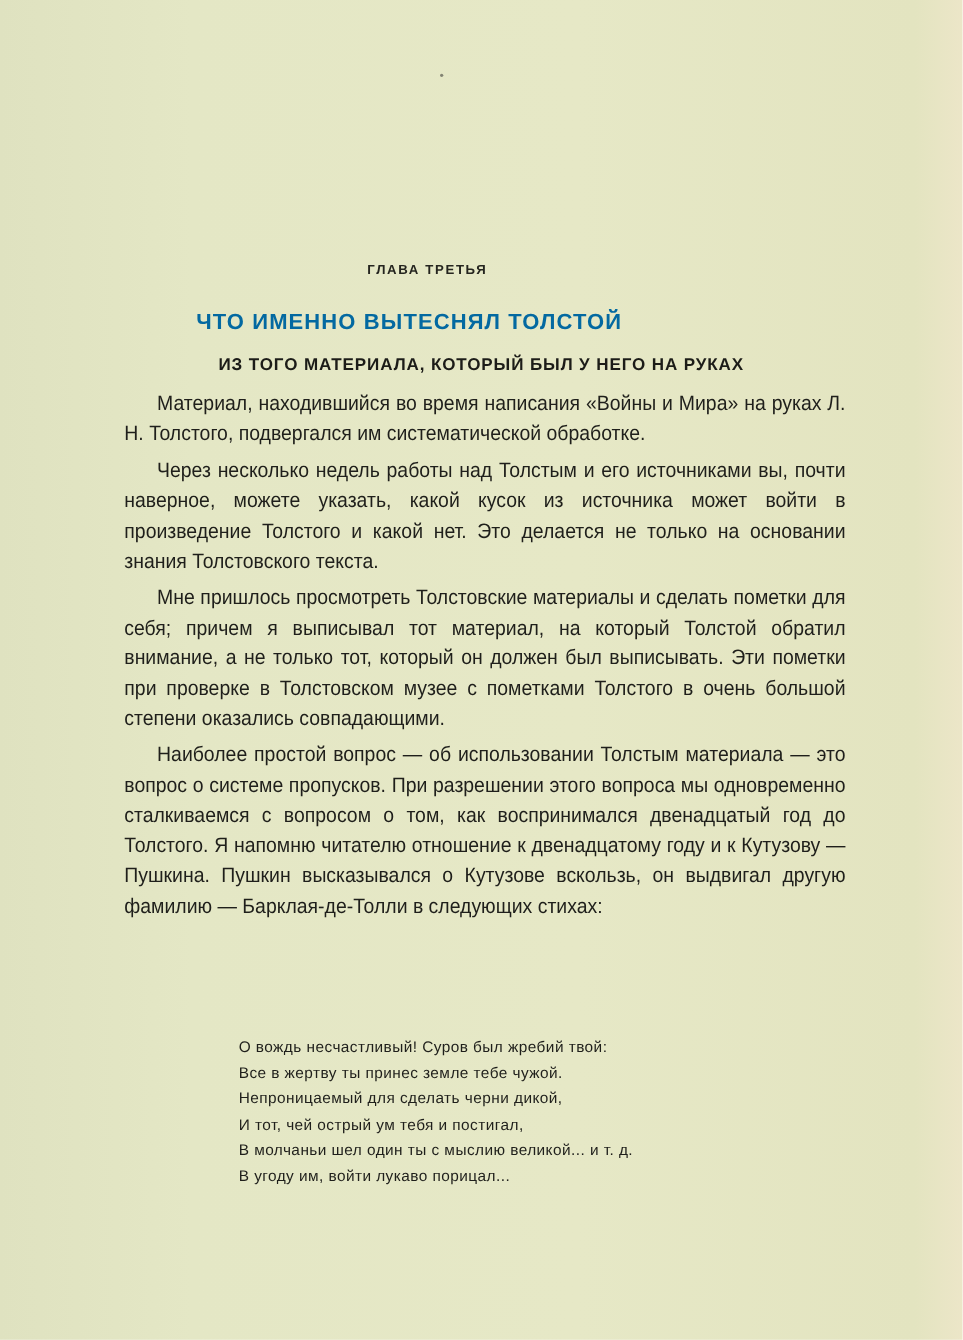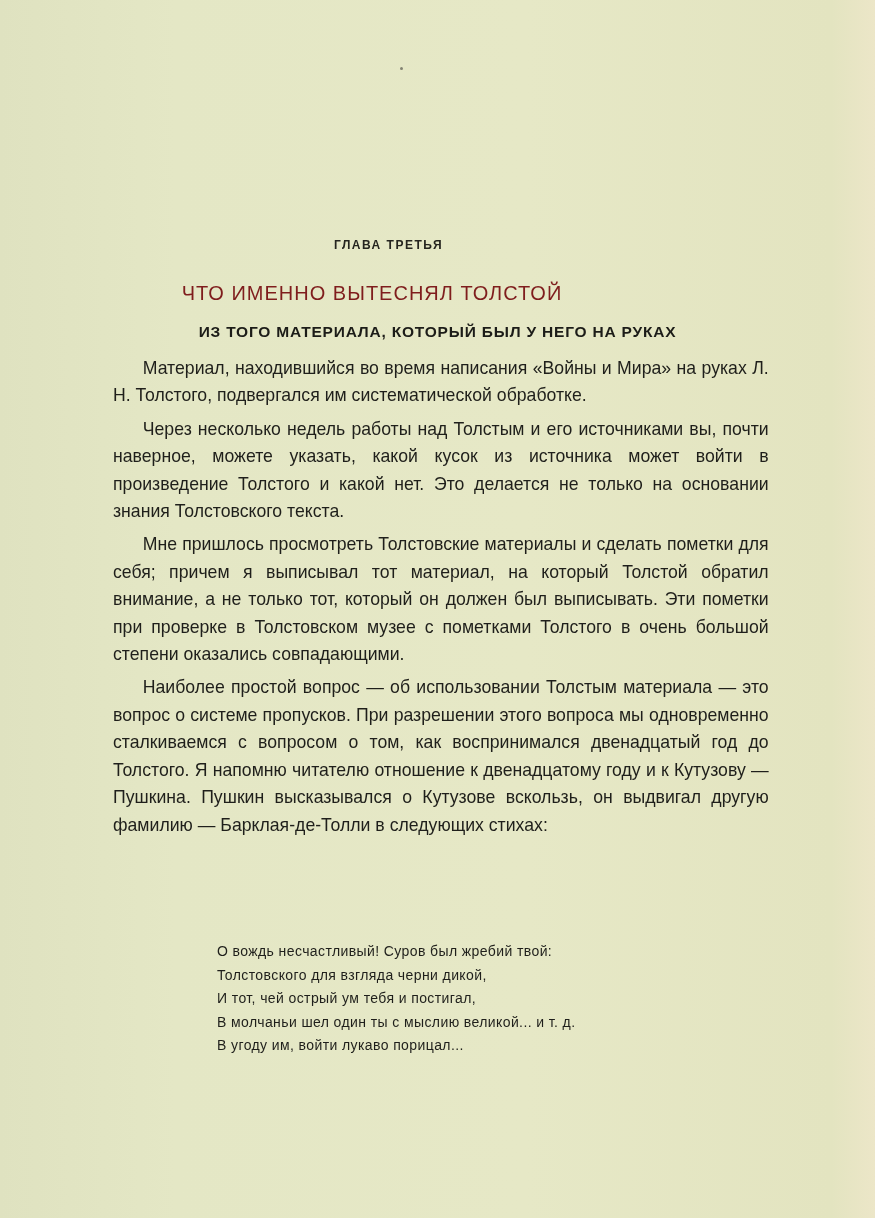--- a/index.html
+++ b/index.html
@@ -38,24 +38,24 @@
       font-size: 12px;
       letter-spacing: 1.5px;
       color: #25251f;
     }
     .title {
       position: absolute;
       left: 0; width: 744px;
       top: 282px;
       text-align: center;
       font-family: "Liberation Sans", sans-serif;
-      font-weight: normal;
+      font-weight: bold;
       font-size: 20px;
       letter-spacing: 1px;
-      color: #7f1d1d;
+      color: #0369a1;
     }
     .subtitle {
       position: absolute;
       left: 0; width: 875px;
       top: 323px;
       text-align: center;
       font-family: "Liberation Sans", sans-serif;
       font-weight: bold;
       font-size: 15.5px;
       letter-spacing: 0.8px;
@@ -106,19 +106,20 @@
 
   <div class="body-text">
     <p>Материал, находившийся во время написания «Войны и Мира» на руках Л. Н. Толстого, подвергался им систематической обработке.</p>
     <p>Через несколько недель работы над Толстым и его источниками вы, почти наверное, можете указать, какой кусок из источника может войти в произведение Толстого и какой нет. Это делается не только на основании знания Толстовского текста.</p>
     <p>Мне пришлось просмотреть Толстовские материалы и сделать пометки для себя; причем я выписывал тот материал, на который Толстой обратил внимание, а не только тот, который он должен был выписывать. Эти пометки при проверке в Толстовском музее с пометками Толстого в очень большой степени оказались совпадающими.</p>
     <p>Наиболее простой вопрос — об использовании Толстым материала — это вопрос о системе пропусков. При разрешении этого вопроса мы одновременно сталкиваемся с вопросом о том, как воспринимался двенадцатый год до Толстого. Я напомню читателю отношение к двенадцатому году и к Кутузову — Пушкина. Пушкин высказывался о Кутузове вскользь, он выдвигал другую фамилию — Барклая-де-Толли в следующих стихах:</p>
   </div>
 
   <div class="verse">
     <div>О вождь несчастливый! Суров был жребий твой:</div>
-    <div>Толстовского для взгляда черни дикой,</div>
+    <div>Все в жертву ты принес земле тебе чужой.</div>
+    <div>Непроницаемый для сделать черни дикой,</div>
     <div>И тот, чей острый ум тебя и постигал,</div>
     <div>В молчаньи шел один ты с мыслию великой... и т. д.</div>
     <div>В угоду им, войти лукаво порицал...</div>
   </div>
 
 </div>
 
 </body></html>

